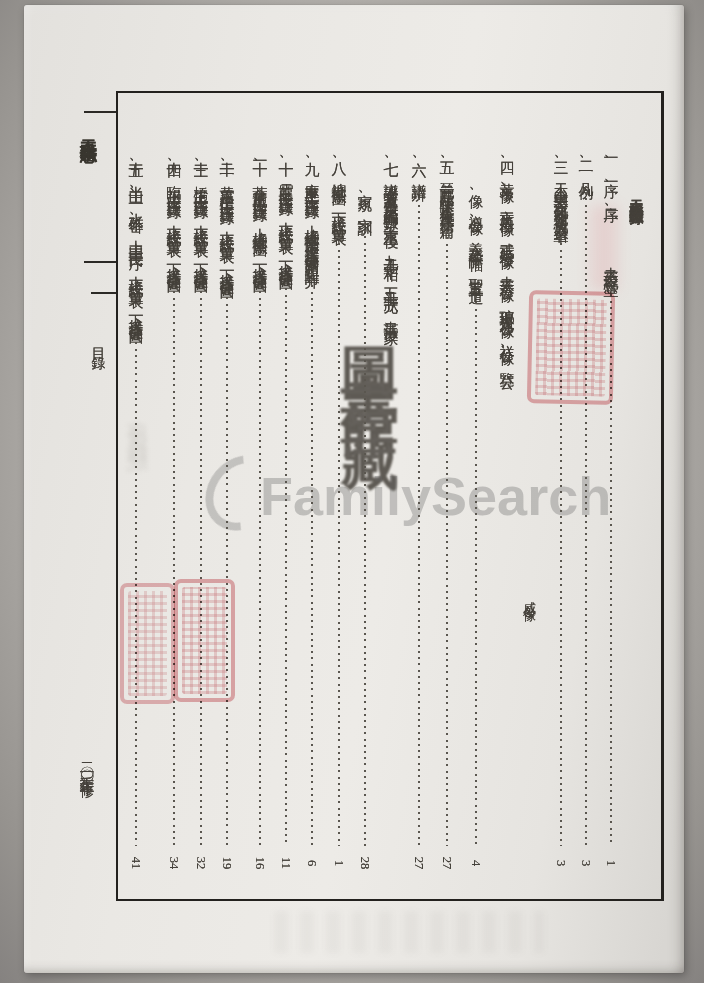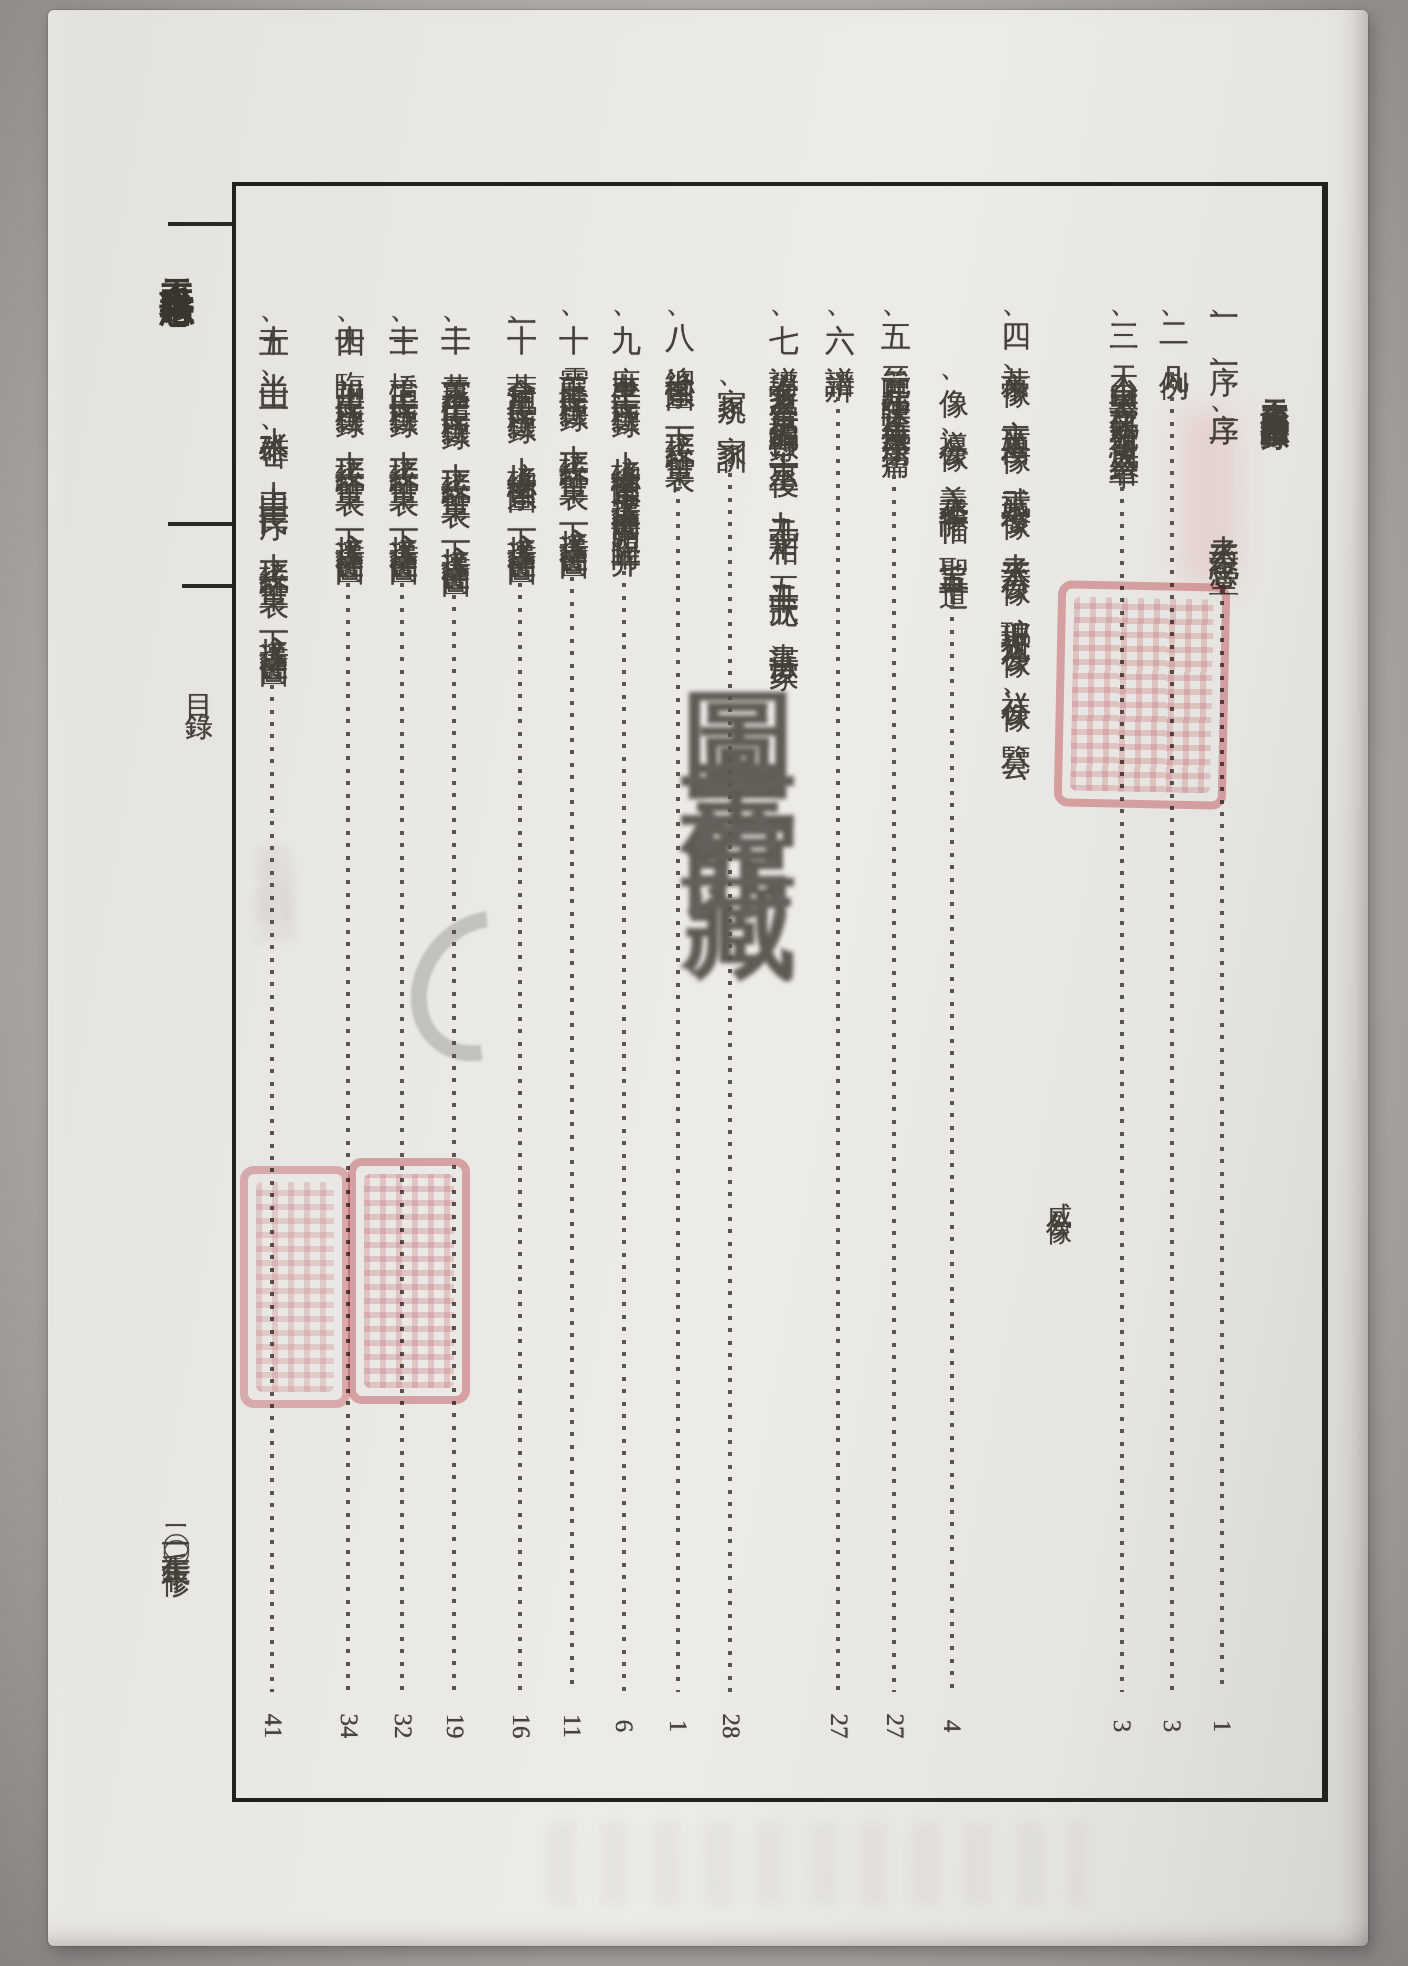--- a/index.html
+++ b/index.html
@@ -124,20 +124,21 @@
 
 <div class="stage">
   <div class="paper">
 
     <div class="bleed-left vert">序選錄統</div>
     <div class="bleed-bottom"></div>
     <div class="bleed-pink"></div>
 
     <div class="wm-cn vert">圖書館藏</div>
     <div class="wm-fs-mark"></div>
+    <div class="wm-fs">FamilySearch</div>
 
     <div class="rule r1"></div>
     <div class="spine-title vert">天台王氏联谱志</div>
     <div class="rule r2"></div>
     <div class="rule r3"></div>
     <div class="spine-section vert">目錄</div>
     <div class="spine-year vert">二〇〇二壬午年修</div>
 
     <div class="frame"></div>
 

